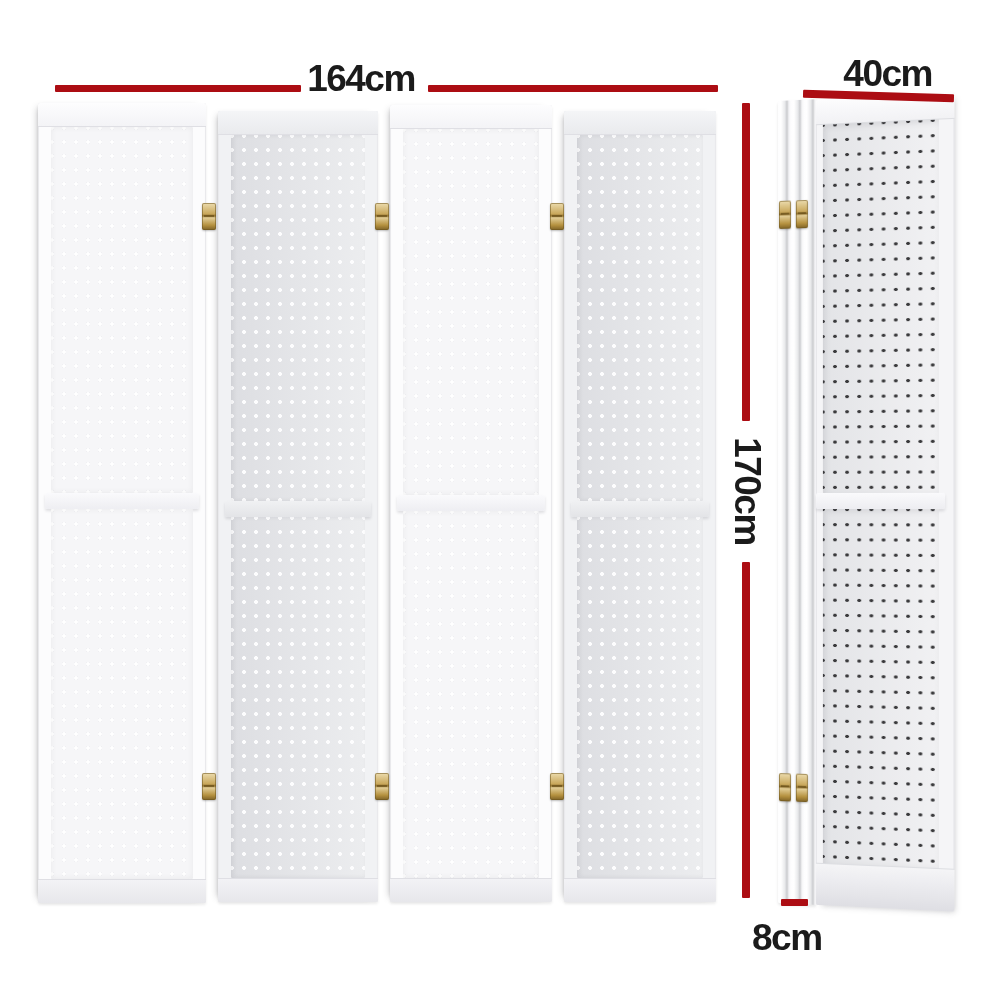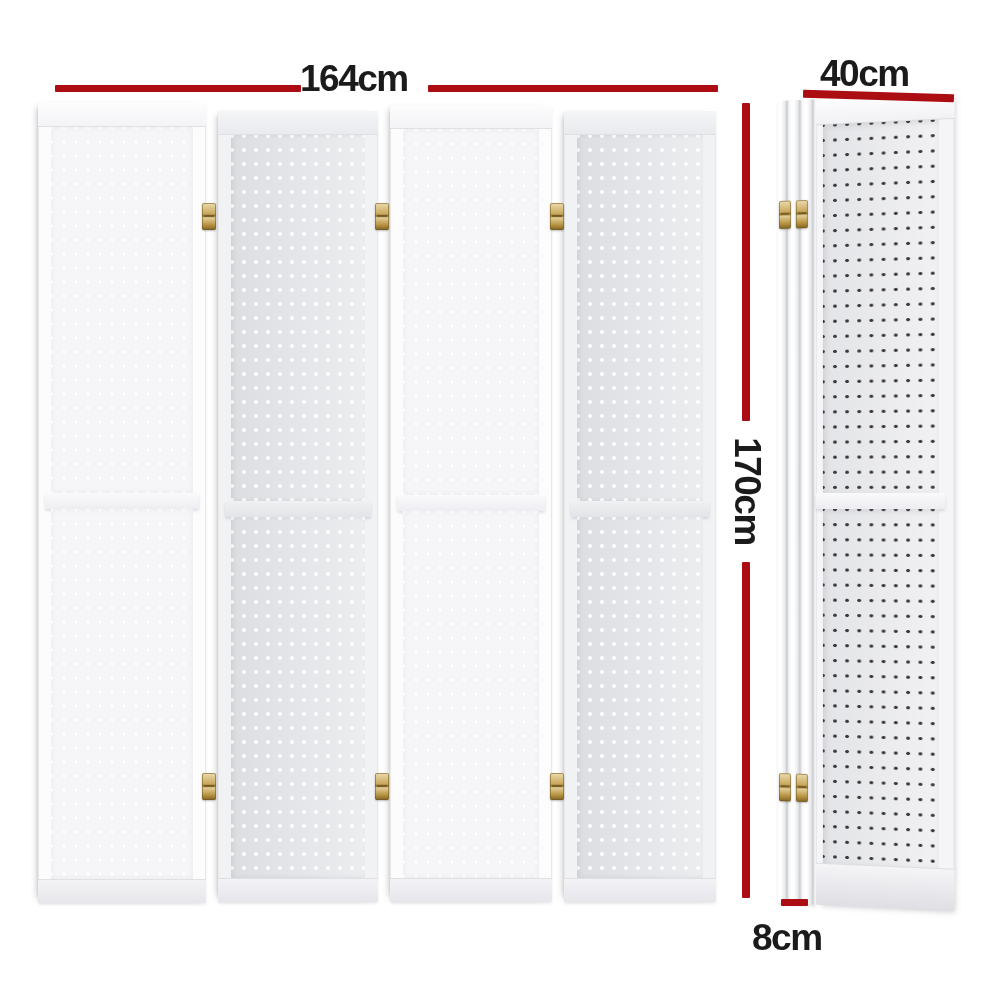--- a/index.html
+++ b/index.html
@@ -16,22 +16,22 @@
     font-family:"Liberation Sans", sans-serif;overflow:hidden;
   }
   
   .dim-line{position:absolute;background:var(--dimension-line);border-radius:1px;}
   .dim-label{
     position:absolute;color:var(--dimension-text);font-size:37px;font-weight:bold;
     letter-spacing:-1.5px;white-space:nowrap;line-height:1;
   }
   #dim-width-line-left{left:55px;top:85px;width:246px;height:7px;}
   #dim-width-line-right{left:428px;top:85px;width:290px;height:7px;}
-  #dim-width-label{left:300px;top:60px;width:122px;}
-  #dim-depth-label{left:820px;top:55px;width:112px;text-align:left;}
+  #dim-width-label{left:300px;top:60px;width:122px;text-align:center;}
+  #dim-depth-label{left:820px;top:55px;width:112px;text-align:right;}
   #dim-depth-line{left:803px;top:92px;width:151px;height:8px;transform:rotate(1.7deg);}
   #dim-height-line-top{left:742px;top:103px;width:8px;height:318px;}
   #dim-height-line-bottom{left:742px;top:562px;width:8px;height:336px;}
   #dim-height-label{left:747px;top:491px;transform:translate(-50%,-50%) rotate(90deg);}
   #dim-thickness-line{left:781px;top:899px;width:27px;height:7px;}
   #dim-thickness-label{left:752px;top:903px;margin-top:16px;}
   
   #front-view{position:absolute;left:38px;top:103px;width:682px;height:800px;display:flex;gap:12px;}
   .panel{
     position:relative;border-radius:2px;background:#fcfcfd;

